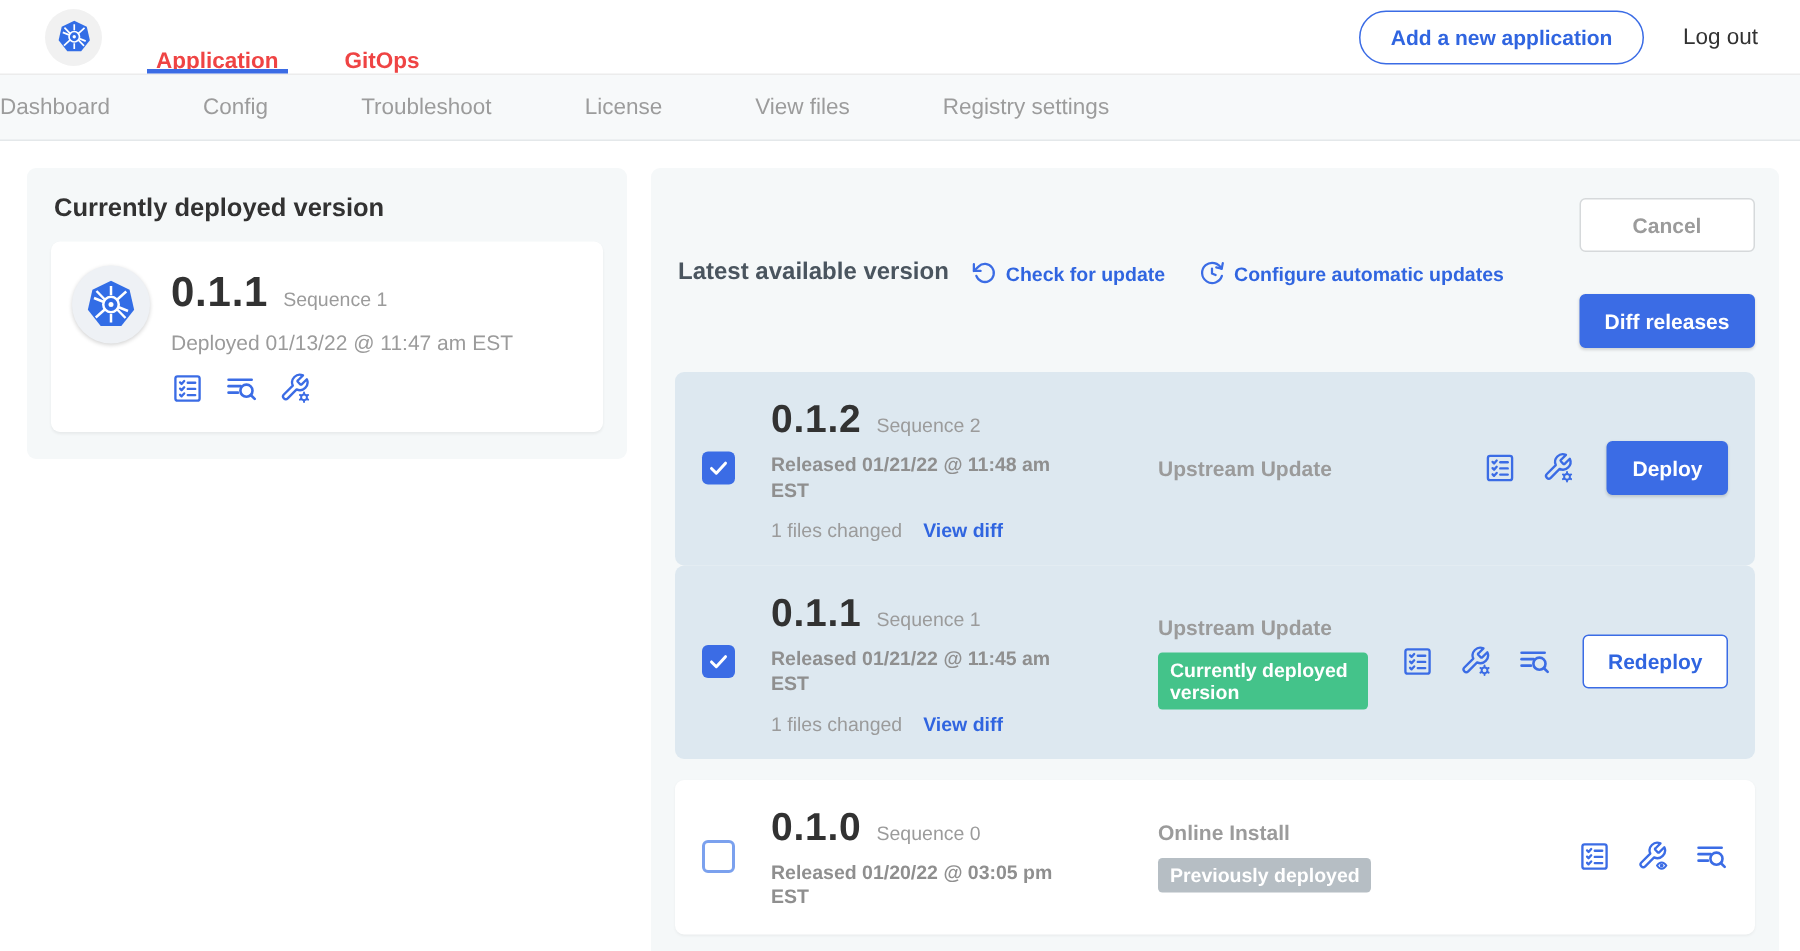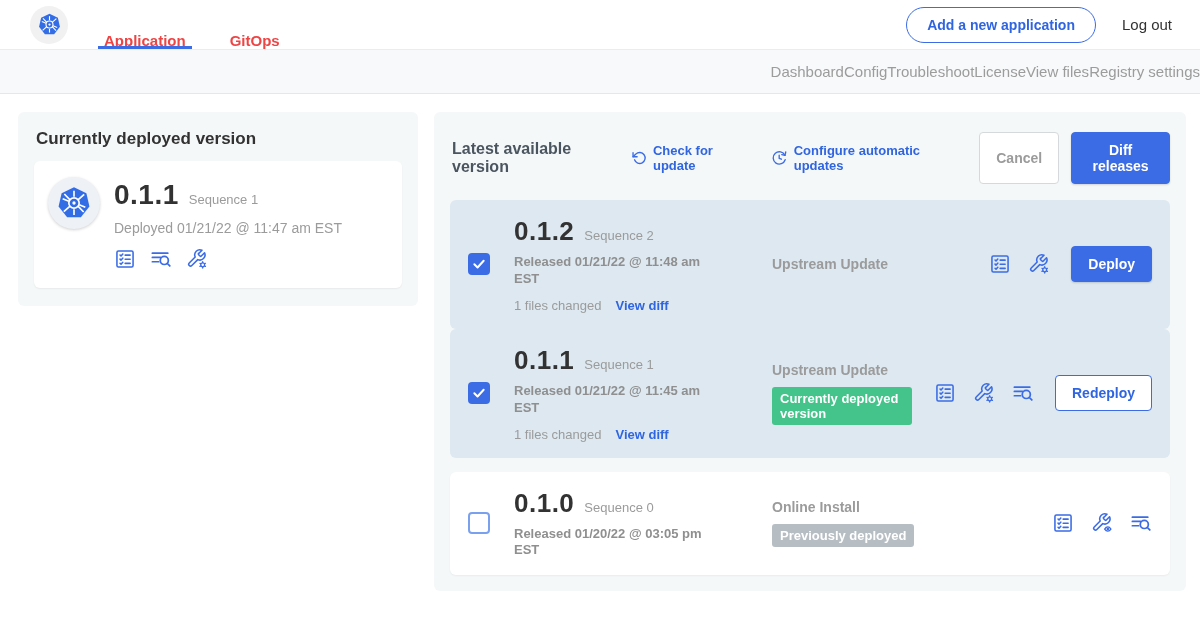--- a/index.html
+++ b/index.html
@@ -9,21 +9,21 @@
   .topbar { height:50px; background:#fff; border-bottom:1px solid #ececec; display:flex; align-items:center; padding:0 28px 0 30px; }
   .logo-badge { width:38px; height:38px; border-radius:50%; background:#f1f1f1; display:flex; align-items:center; justify-content:center; margin-right:36px; }
   .top-tabs { display:flex; height:100%; gap:44px; }
   .top-tab { position:relative; display:flex; align-items:flex-end; font-size:15px; font-weight:bold; color:#ef4444; cursor:pointer; }
   .top-tab.active:after { content:""; position:absolute; left:-6px; right:-6px; bottom:0; height:3px; background:#3b6ce5; }
   .topbar-right { margin-left:auto; display:flex; align-items:center; gap:26px; }
   .pill-btn { border:1px solid #3b6ce5; color:#3065e0; background:#fff; font-weight:bold; font-size:14px; padding:9px 20px; border-radius:20px; cursor:pointer; font-family:inherit; }
   .logout { font-size:15px; color:#323232; cursor:pointer; }
 
   
-  .subnav { height:44px; background:#f7f9fa; border-bottom:1px solid #e4e8ea; display:flex; justify-content:flex-end; align-items:stretch; }
+  .subnav { height:44px; background:#f7f9fa; border-bottom:1px solid #e4e8ea; display:flex; justify-content:flex-start; align-items:stretch; gap:62px; }
   .subnav-item { display:flex; align-items:center; font-size:15px; color:#9c9c9c; cursor:pointer; position:relative; }
   .subnav-item.active { color:#323232; font-weight:bold; }
   .subnav-item.active:after { content:""; position:absolute; left:-4px; right:-4px; bottom:0; height:3px; background:#3b6ce5; }
 
   
   .main { display:flex; align-items:flex-start; gap:16px; padding:18px 14px 0 18px; }
   .panel { background:#f5f8f9; border-radius:6px; }
   .left-panel { width:400px; padding:15px 16px 18px 16px; flex:none; }
   .left-panel h2 { font-size:17px; font-weight:bold; color:#323232; margin:2px 0 12px 2px; }
   .deployed-card { background:#fff; border-radius:6px; box-shadow:0 1px 2px rgba(0,0,0,.06); padding:16px 18px 18px 14px; display:flex; gap:14px; }
@@ -36,21 +36,21 @@
   .icon-row { display:flex; gap:14px; margin-top:12px; align-items:center; }
   .act-icon { width:22px; height:22px; color:#3b6ce5; cursor:pointer; display:inline-flex; }
   .act-icon svg { width:100%; height:100%; }
 
   
   .right-panel { flex:1; padding:16px 16px 16px 16px; }
   .rp-header { display:flex; align-items:center; margin:4px 0 16px 2px; }
   .rp-title { font-size:16px; font-weight:bold; color:#4a555f; margin-right:14px; }
   .link-action { display:flex; align-items:center; gap:6px; color:#3065e0; font-size:13px; font-weight:bold; cursor:pointer; margin-right:22px; }
   .link-action .act-icon { width:18px; height:18px; }
-  .rp-buttons { margin-left:auto; display:flex; gap:12px; }
+  .rp-buttons { margin-left:auto; display:flex; gap:28px;flex-direction:column; }
   .btn { font-family:inherit; font-size:14px; font-weight:bold; border-radius:4px; padding:9px 16px; cursor:pointer; }
   .btn-cancel { background:#fff; color:#9b9b9b; border:1px solid #d6d9db; }
   .btn-primary { background:#3b6ce5; color:#fff; border:1px solid #3b6ce5; box-shadow:0 1px 2px rgba(0,0,0,.15); }
   .btn-outline { background:#fff; color:#3065e0; border:1px solid #3b6ce5; }
 
   .version-card { border-radius:6px; padding:16px 18px; display:grid; grid-template-columns:24px 236px 1fr auto; column-gap:22px; align-items:center; }
   .version-card.selected { background:#dde8f0; }
   .version-card.plain { background:#fff; box-shadow:0 1px 2px rgba(0,0,0,.05); }
   .checkbox { width:22px; height:22px; border-radius:4px; cursor:pointer; display:flex; align-items:center; justify-content:center; }
   .checkbox.checked { background:#3b6ce5; }
@@ -183,21 +183,21 @@
       <div class="k8s-ring">
         <svg width="40" height="40">
             <use href="#i-k8s"></use>
           </svg>
       </div>
       <div class="dc-body">
         <div class="ver-line">
           <span class="ver-big">0.1.1</span>
           <span class="seq">Sequence 1</span>
         </div>
-        <div class="deployed-at">Deployed 01/21/22 @ 11:47 am EST</div>
+        <div class="deployed-at">Deployed 01/13/22 @ 11:47 am EST</div>
         <div class="icon-row">
           <span class="act-icon">
               <svg>
                 <use href="#i-checklist"></use>
               </svg>
             </span>
           <span class="act-icon">
               <svg>
                 <use href="#i-logs"></use>
               </svg>

